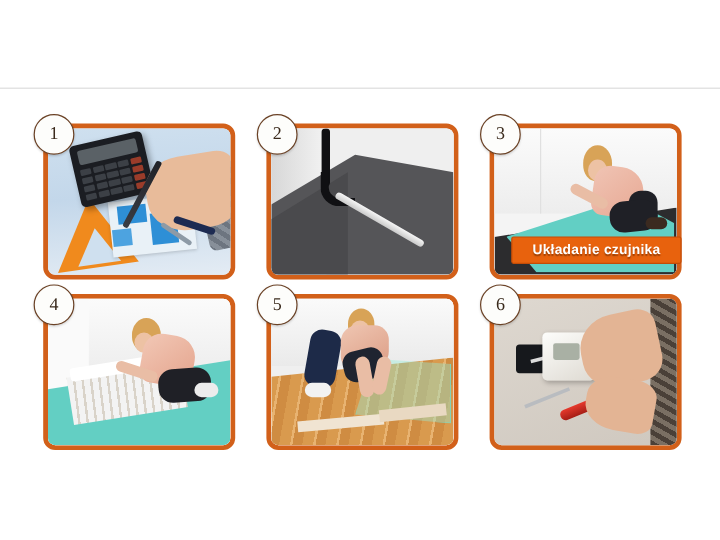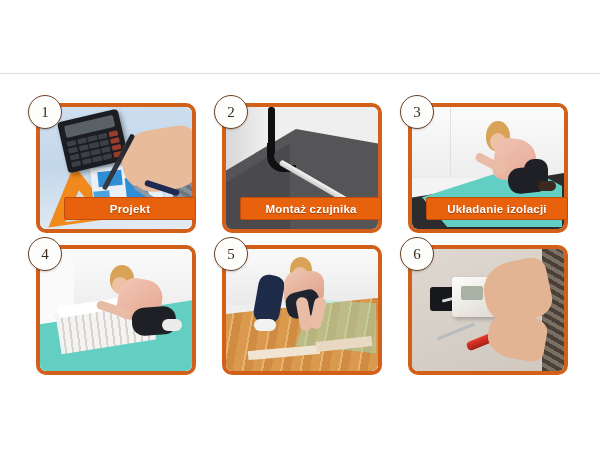--- a/index.html
+++ b/index.html
@@ -354,56 +354,54 @@
               <i></i>
           </div>
         </div>
         <div class="sleeve"></div>
         <div class="hand"></div>
         <div class="pen"></div>
         <div class="pen2"></div>
         <div class="pen3"></div>
       </div>
       <div class="badge">1</div>
-      <div class="caption">Projekt</div>
     </div>
 
     <div class="card card-2">
       <div class="photo p2">
         <div class="wall-l"></div>
         <div class="wall-r"></div>
         <div class="floor-a"></div>
         <div class="floor-b"></div>
         <div class="wall-line"></div>
         <div class="tube-black"></div>
         <div class="tube-bend"></div>
         <div class="tube-white"></div>
       </div>
       <div class="badge">2</div>
-      <div class="caption wide">Montaż czujnika</div>
     </div>
 
     <div class="card card-3">
       <div class="photo proom p3">
         <div class="wall"></div>
         <div class="corner"></div>
         <div class="darkfloor"></div>
         <div class="mat"></div>
         <div class="person">
           <div class="hair"></div>
           <div class="face"></div>
           <div class="torso"></div>
           <div class="leg2"></div>
           <div class="leg"></div>
           <div class="arm"></div>
           <div class="shoe"></div>
         </div>
       </div>
       <div class="badge">3</div>
-      <div class="caption wide">Układanie izolacji</div>
+      <div class="caption wide">Układanie czujnika</div>
     </div>
 
     <div class="card card-4">
       <div class="photo proom p4">
         <div class="wall"></div>
         <div class="whitewall2"></div>
         <div class="mintfloor"></div>
         <div class="matroll"></div>
         <div class="matedge"></div>
         <div class="person">

